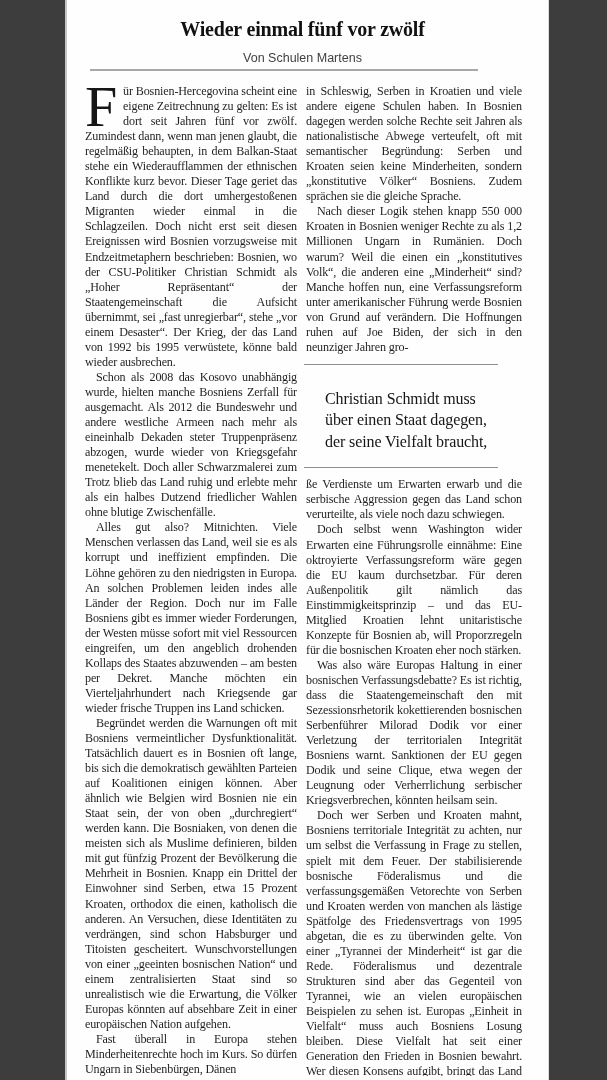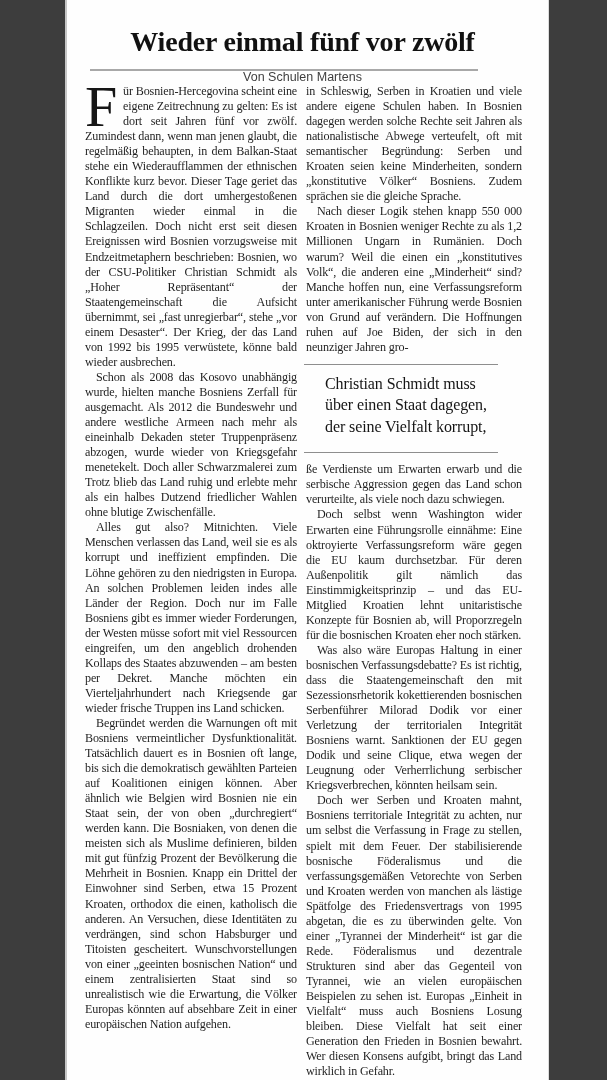--- a/index.html
+++ b/index.html
@@ -18,24 +18,24 @@
   .edge-bar.right { right: 0; width: 58px; }
   .paper {
     position: absolute; top: 0; bottom: 0; left: 65px; width: 484px;
     background: #fefefe;
     border-left: 2px solid #c6c6c6;
     border-right: 1px solid #dcdcdc;
     box-sizing: border-box;
   }
   .header { position: absolute; left: 18px; width: 435px; top: 14px; text-align: center; }
   .title {
-    margin: 13px;
+    margin: 0;
     font-family: "Liberation Serif", serif;
     font-weight: bold;
-    font-size: 28px;
+    font-size: 20px;
     letter-spacing: -0.2px;
     color: #111111;
     line-height: 30px;
   }
   .byline {
     margin-top: 7px;
     font-family: "Liberation Sans", sans-serif;
     font-size: 12.5px;
     color: #3f3f3f;
   }
@@ -67,21 +67,21 @@
     padding: 1px 6px 0 0;
     color: #161616;
     font-family: "Liberation Serif", serif;
   }
   .pull-quote {
     box-sizing: border-box;
     width: 194px;
     margin: 9px 0 9px -2px;
     border-top: 1.5px solid #8e8e8e;
     border-bottom: 1.5px solid #8e8e8e;
-    padding: 8px 0 15px 21px;
+    padding: 23px 0 15px 21px;
   }
   .pull-quote .pq-line {
     font-size: 16px;
     line-height: 21.5px;
     color: #151515;
     text-align: left;
     letter-spacing: -0.1px;
   }
 </style>
 </head>
@@ -99,30 +99,31 @@
     </div>
     <div class="head-rule"></div>
 
     <div class="body-cols">
 
       <div class="col col-left">
         <p class="no-indent"><span class="drop-cap">F</span><span>ür Bosnien-Hercegovina scheint eine eigene Zeitrechnung zu gelten: Es ist dort seit Jahren fünf vor zwölf. Zumindest dann, wenn man jenen glaubt, die regelmäßig behaupten, in dem Balkan-Staat stehe ein Wiederaufflammen der ethnischen Konflikte kurz bevor. Dieser Tage geriet das Land durch die dort umhergestoßenen Migranten wieder einmal in die Schlagzeilen. Doch nicht erst seit diesen Ereignissen wird Bosnien vorzugsweise mit Endzeitmetaphern beschrieben: Bosnien, wo der CSU-Politiker Christian Schmidt als „Hoher Repräsentant“ der Staatengemeinschaft die Aufsicht übernimmt, sei „fast unregierbar“, stehe „vor einem Desaster“. Der Krieg, der das Land von 1992 bis 1995 verwüstete, könne bald wieder ausbrechen.</span></p>
         <p>Schon als 2008 das Kosovo unabhängig wurde, hielten manche Bosniens Zerfall für ausgemacht. Als 2012 die Bundeswehr und andere westliche Armeen nach mehr als eineinhalb Dekaden steter Truppenpräsenz abzogen, wurde wieder von Kriegsgefahr menetekelt. Doch aller Schwarzmalerei zum Trotz blieb das Land ruhig und erlebte mehr als ein halbes Dutzend friedlicher Wahlen ohne blutige Zwischenfälle.</p>
         <p>Alles gut also? Mitnichten. Viele Menschen verlassen das Land, weil sie es als korrupt und ineffizient empfinden. Die Löhne gehören zu den niedrigsten in Europa. An solchen Problemen leiden indes alle Länder der Region. Doch nur im Falle Bosniens gibt es immer wieder Forderungen, der Westen müsse sofort mit viel Ressourcen eingreifen, um den angeblich drohenden Kollaps des Staates abzuwenden – am besten per Dekret. Manche möchten ein Vierteljahrhundert nach Kriegsende gar wieder frische Truppen ins Land schicken.</p>
         <p>Begründet werden die Warnungen oft mit Bosniens vermeintlicher Dysfunktionalität. Tatsächlich dauert es in Bosnien oft lange, bis sich die demokratisch gewählten Parteien auf Koalitionen einigen können. Aber ähnlich wie Belgien wird Bosnien nie ein Staat sein, der von oben „durchregiert“ werden kann. Die Bosniaken, von denen die meisten sich als Muslime definieren, bilden mit gut fünfzig Prozent der Bevölkerung die Mehrheit in Bosnien. Knapp ein Drittel der Einwohner sind Serben, etwa 15 Prozent Kroaten, orthodox die einen, katholisch die anderen. An Versuchen, diese Identitäten zu verdrängen, sind schon Habsburger und Titoisten gescheitert. Wunschvorstellungen von einer „geeinten bosnischen Nation“ und einem zentralisierten Staat sind so unrealistisch wie die Erwartung, die Völker Europas könnten auf absehbare Zeit in einer europäischen Nation aufgehen.</p>
+        <p>Fast überall in Europa stehen Minderheitenrechte hoch im Kurs. So dürfen Ungarn in Siebenbürgen, Dänen</p>
       </div>
 
       <div class="col col-right">
         <p class="no-indent">in Schleswig, Serben in Kroatien und viele andere eigene Schulen haben. In Bosnien dagegen werden solche Rechte seit Jahren als nationalistische Abwege verteufelt, oft mit semantischer Begründung: Serben und Kroaten seien keine Minderheiten, sondern „konstitutive Völker“ Bosniens. Zudem sprächen sie die gleiche Sprache.</p>
         <p>Nach dieser Logik stehen knapp 550 000 Kroaten in Bosnien weniger Rechte zu als 1,2 Millionen Ungarn in Rumänien. Doch warum? Weil die einen ein „konstitutives Volk“, die anderen eine „Minderheit“ sind? Manche hoffen nun, eine Verfassungsreform unter amerikanischer Führung werde Bosnien von Grund auf verändern. Die Hoffnungen ruhen auf Joe Biden, der sich in den neunziger Jahren gro-</p>
 
         <div class="pull-quote">
           <div class="pq-line">Christian Schmidt muss</div>
           <div class="pq-line">über einen Staat dagegen,</div>
-          <div class="pq-line">der seine Vielfalt korrupt,</div>
+          <div class="pq-line">der seine Vielfalt braucht,</div>
         </div>
 
         <p class="no-indent">ße Verdienste um Erwarten erwarb und die serbische Aggression gegen das Land schon verurteilte, als viele noch dazu schwiegen.</p>
         <p>Doch selbst wenn Washington wider Erwarten eine Führungsrolle einnähme: Eine oktroyierte Verfassungsreform wäre gegen die EU kaum durchsetzbar. Für deren Außenpolitik gilt nämlich das Einstimmigkeitsprinzip – und das EU-Mitglied Kroatien lehnt unitaristische Konzepte für Bosnien ab, will Proporzregeln für die bosnischen Kroaten eher noch stärken.</p>
         <p>Was also wäre Europas Haltung in einer bosnischen Verfassungsdebatte? Es ist richtig, dass die Staatengemeinschaft den mit Sezessionsrhetorik kokettierenden bosnischen Serbenführer Milorad Dodik vor einer Verletzung der territorialen Integrität Bosniens warnt. Sanktionen der EU gegen Dodik und seine Clique, etwa wegen der Leugnung oder Verherrlichung serbischer Kriegsverbrechen, könnten heilsam sein.</p>
         <p>Doch wer Serben und Kroaten mahnt, Bosniens territoriale Integrität zu achten, nur um selbst die Verfassung in Frage zu stellen, spielt mit dem Feuer. Der stabilisierende bosnische Föderalismus und die verfassungsgemäßen Vetorechte von Serben und Kroaten werden von manchen als lästige Spätfolge des Friedensvertrags von 1995 abgetan, die es zu überwinden gelte. Von einer „Tyrannei der Minderheit“ ist gar die Rede. Föderalismus und dezentrale Strukturen sind aber das Gegenteil von Tyrannei, wie an vielen europäischen Beispielen zu sehen ist. Europas „Einheit in Vielfalt“ muss auch Bosniens Losung bleiben. Diese Vielfalt hat seit einer Generation den Frieden in Bosnien bewahrt. Wer diesen Konsens aufgibt, bringt das Land wirklich in Gefahr.</p>
       </div>
 
     </div>
   </div>

